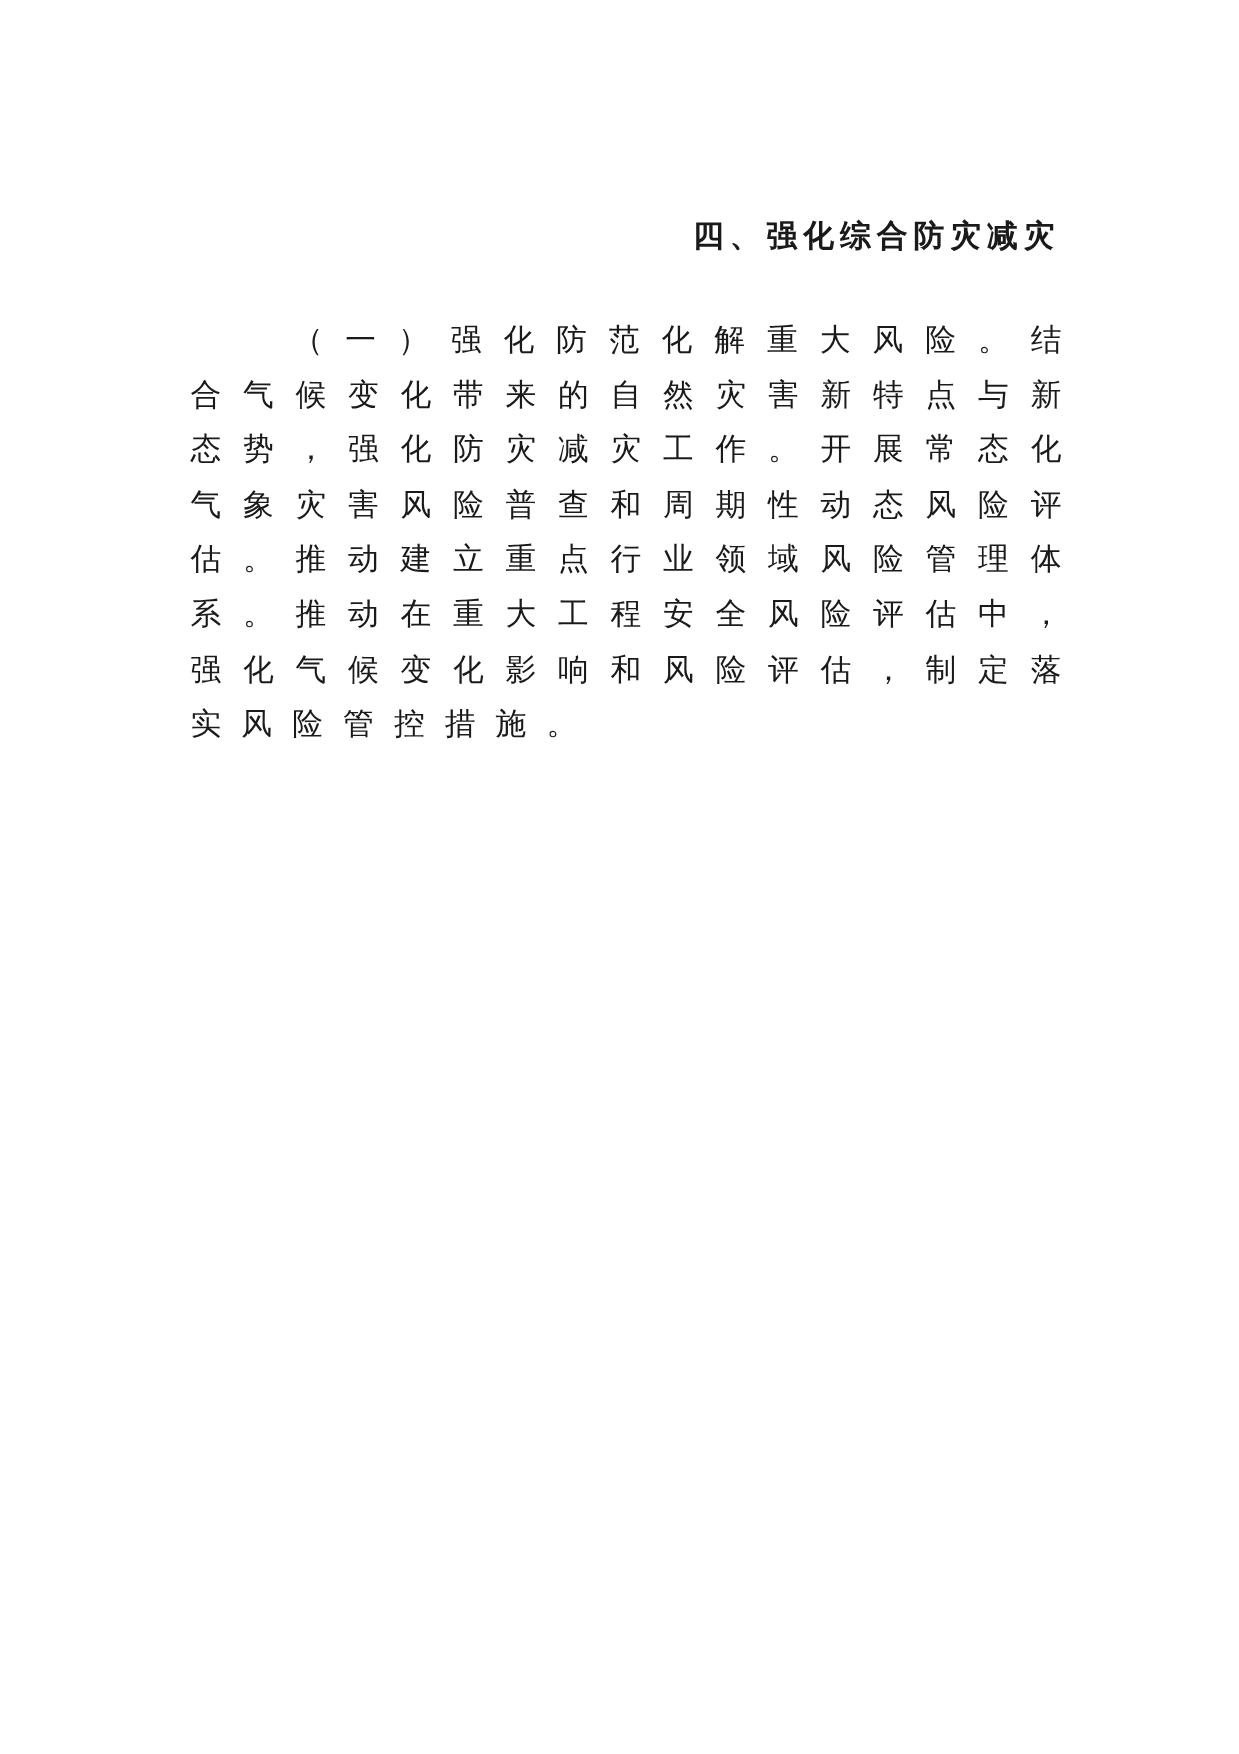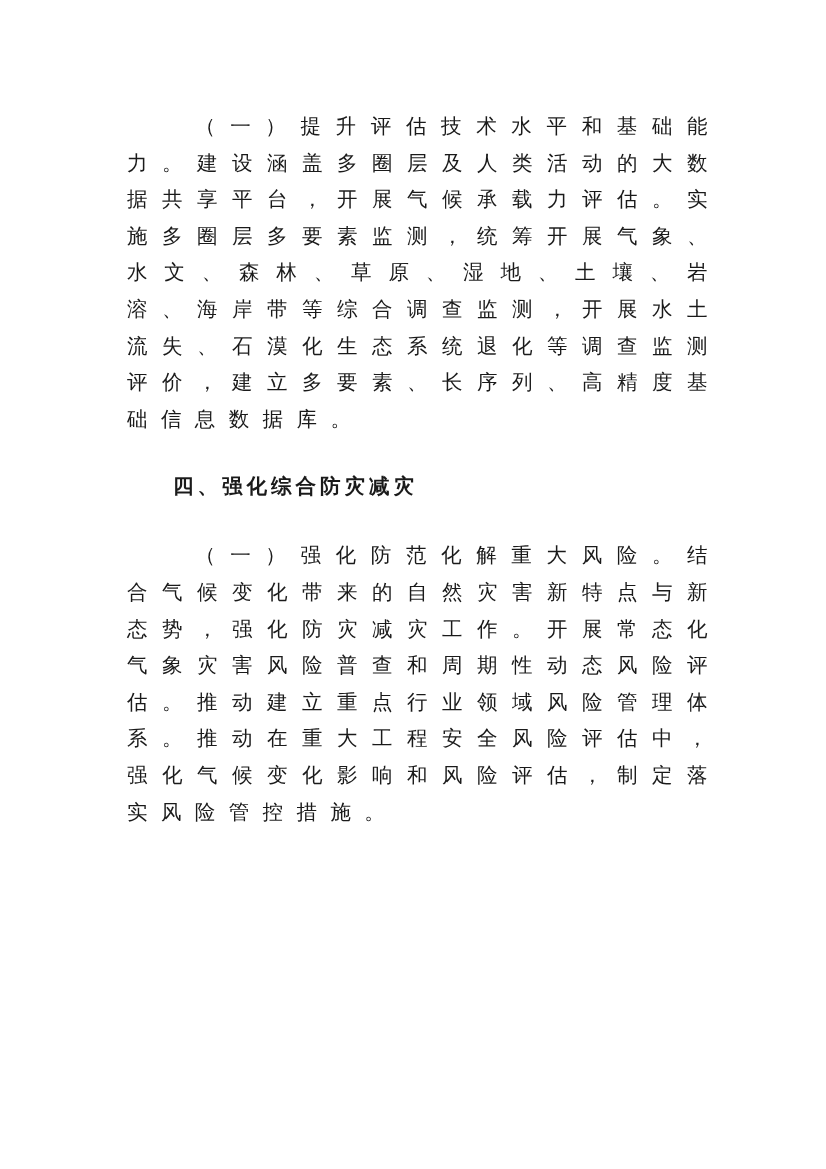--- a/index.html
+++ b/index.html
@@ -35,23 +35,23 @@
     .gap-1 { margin-top: 24px; }
     .heading {
       margin: 0;
       margin-top: 31px;
       margin-left: 46px;
       font-size: 20.5px;
       line-height: 36px;
       letter-spacing: 4px;
       font-weight: bold;
       font-family: "DejaVu Sans", "Liberation Sans", sans-serif;
+      text-align: right;
     }
     .gap-2 { margin-top: 33px; }
   </style>
 </head>
 <body>
 
 <div class="page">
-  <p class="para">（一）提升评估技术水平和基础能力。建设涵盖多圈层及人类活动的大数据共享平台，开展气候承载力评估。实施多圈层多要素监测，统筹开展气象、水文、森林、草原、湿地、土壤、岩溶、海岸带等综合调查监测，开展水土流失、石漠化生态系统退化等调查监测评价，建立多要素、长序列、高精度基础信息数据库。</p>
   <h2 class="heading">四、强化综合防灾减灾</h2>
   <p class="para gap-2">（一）强化防范化解重大风险。结合气候变化带来的自然灾害新特点与新态势，强化防灾减灾工作。开展常态化气象灾害风险普查和周期性动态风险评估。推动建立重点行业领域风险管理体系。推动在重大工程安全风险评估中，强化气候变化影响和风险评估，制定落实风险管控措施。</p>
 </div>
 
 </body></html>

